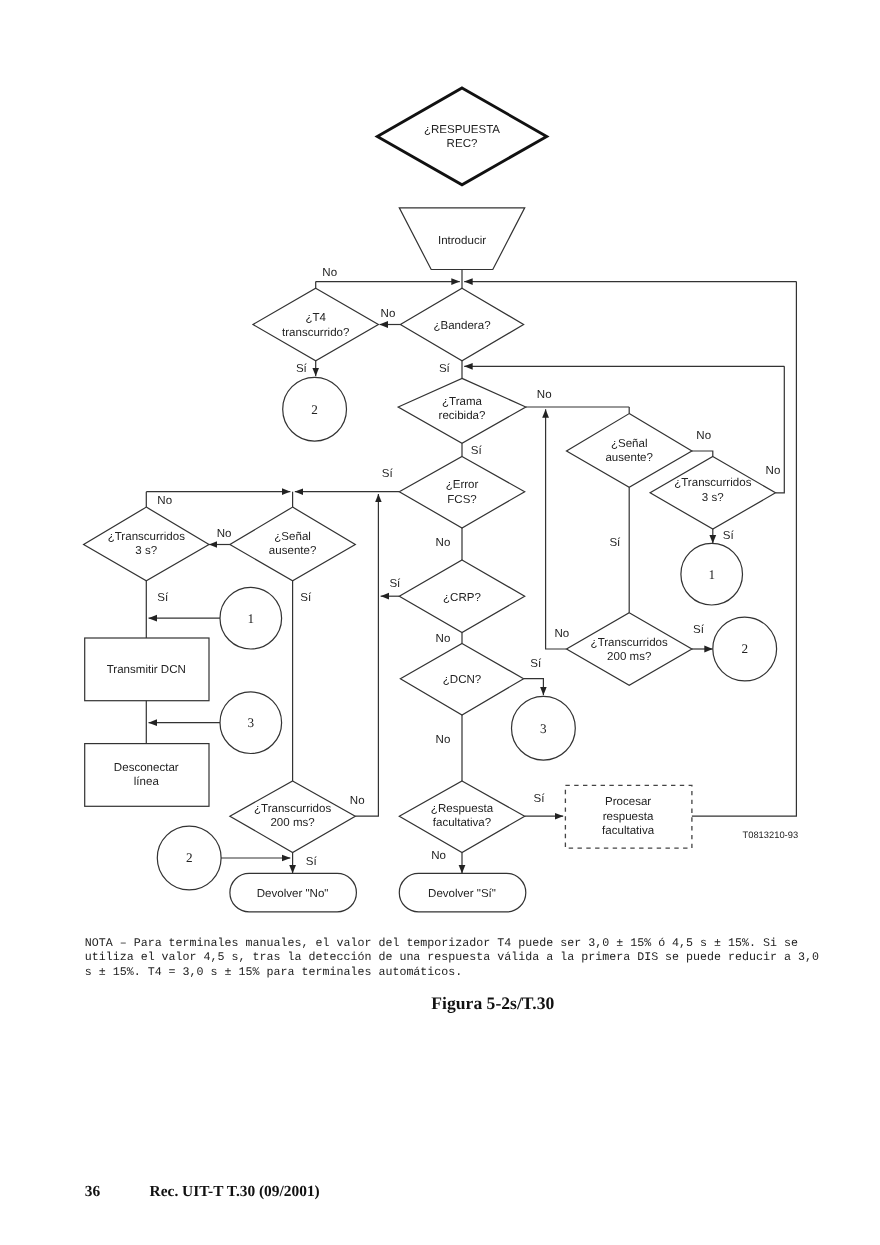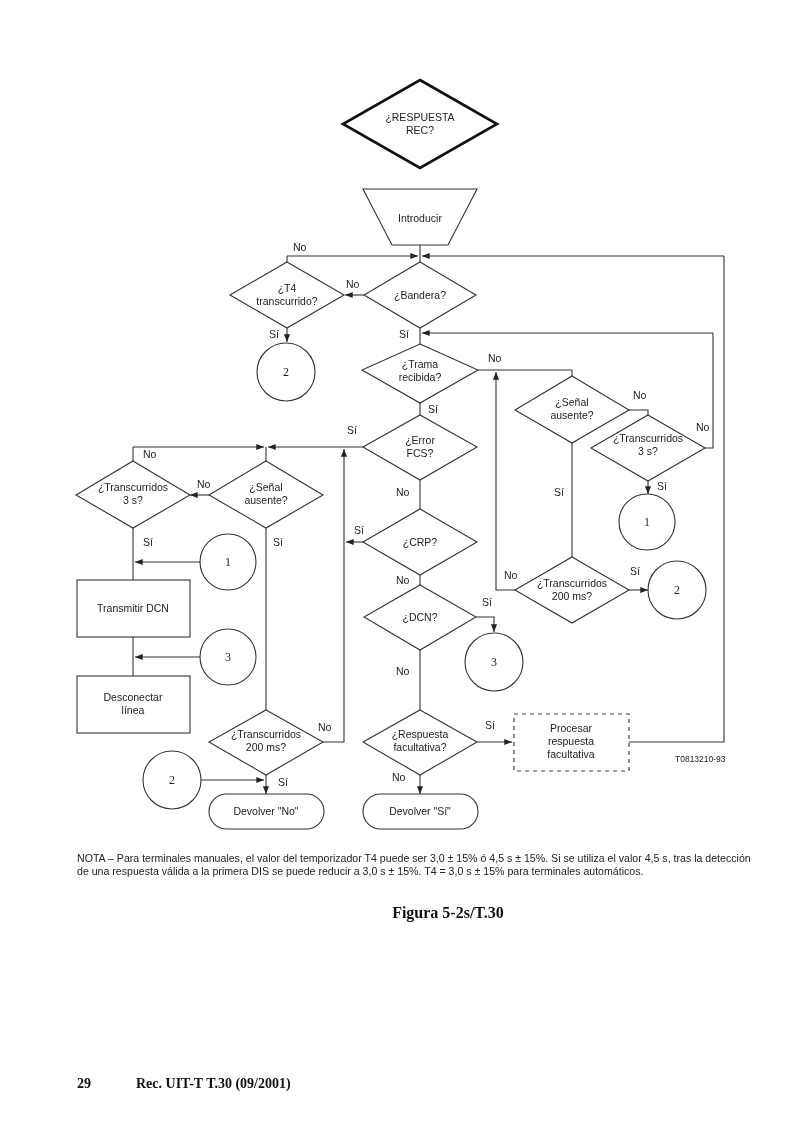--- a/index.html
+++ b/index.html
@@ -4,21 +4,21 @@
 <style>
   html, body { margin:0; padding:0; background:#ffffff; }
   body { width:800px; height:1132px; position:relative; overflow:hidden; font-family:"Liberation Sans", sans-serif; }
   #diagram { position:absolute; left:0; top:0; width:800px; height:1132px; }
   #diagram text { font-family:"Liberation Sans", sans-serif; font-size:10.5px; fill:#222; }
   #diagram text.conn { font-family:"Liberation Serif", serif; font-size:12px; }
   #diagram .shape { fill:#fff; stroke:#333; stroke-width:1.1; }
   #diagram .thick { fill:#fff; stroke:#111; stroke-width:2.6; }
   #diagram .line { fill:none; stroke:#333; stroke-width:1.1; }
   #diagram .dash { fill:#fff; stroke:#444; stroke-width:1.2; stroke-dasharray:4,4; }
-  .note { position:absolute; left:77px; top:852px; width:680px; font-size:10.6px; line-height:13px; color:#222; font-family:Liberation Sans, sans-serif; }
+  .note { position:absolute; left:77px; top:852px; width:680px; font-size:10.6px; line-height:13px; color:#222; font-family:Liberation Mono, monospace; }
   .caption { position:absolute; left:0; width:800px; top:904px; text-align:center; font-family:"Liberation Serif", serif; font-weight:bold; font-size:16px; color:#111;padding-left:48px; }
   .footer-page { position:absolute; left:77px; top:1076px; font-family:"Liberation Serif", serif; font-size:14px; font-weight:bold; color:#111; }
   .footer-ref { position:absolute; left:136px; top:1076px; font-family:"Liberation Serif", serif; font-size:14px; font-weight:bold; color:#111; }
 </style>
 </head>
 <body>
 
 <svg id="diagram" viewBox="0 0 800 1132" xmlns="http://www.w3.org/2000/svg">
   <defs>
     <marker id="arr" viewBox="0 0 10 10" refX="10" refY="5" markerWidth="7" markerHeight="7" orient="auto">
@@ -236,14 +236,14 @@
     <text text-anchor="middle" x="571" y="745">respuesta</text>
     <text text-anchor="middle" x="571" y="758">facultativa</text>
   </g>
   <polyline class="line" points="629,742 724,742 724,256"></polyline>
 
   <text x="675" y="762" style="font-size:8.5px">T0813210-93</text>
 </svg>
 
 <div class="note">NOTA – Para terminales manuales, el valor del temporizador T4 puede ser 3,0 ± 15% ó 4,5 s ± 15%. Si se utiliza el valor 4,5 s, tras la detección de una respuesta válida a la primera DIS se puede reducir a 3,0 s ± 15%. T4 = 3,0 s ± 15% para terminales automáticos.</div>
 <div class="caption">Figura 5-2s/T.30</div>
-<div class="footer-page">29</div>
+<div class="footer-page">36</div>
 <div class="footer-ref">Rec. UIT-T T.30 (09/2001)</div>
 
 </body></html>

